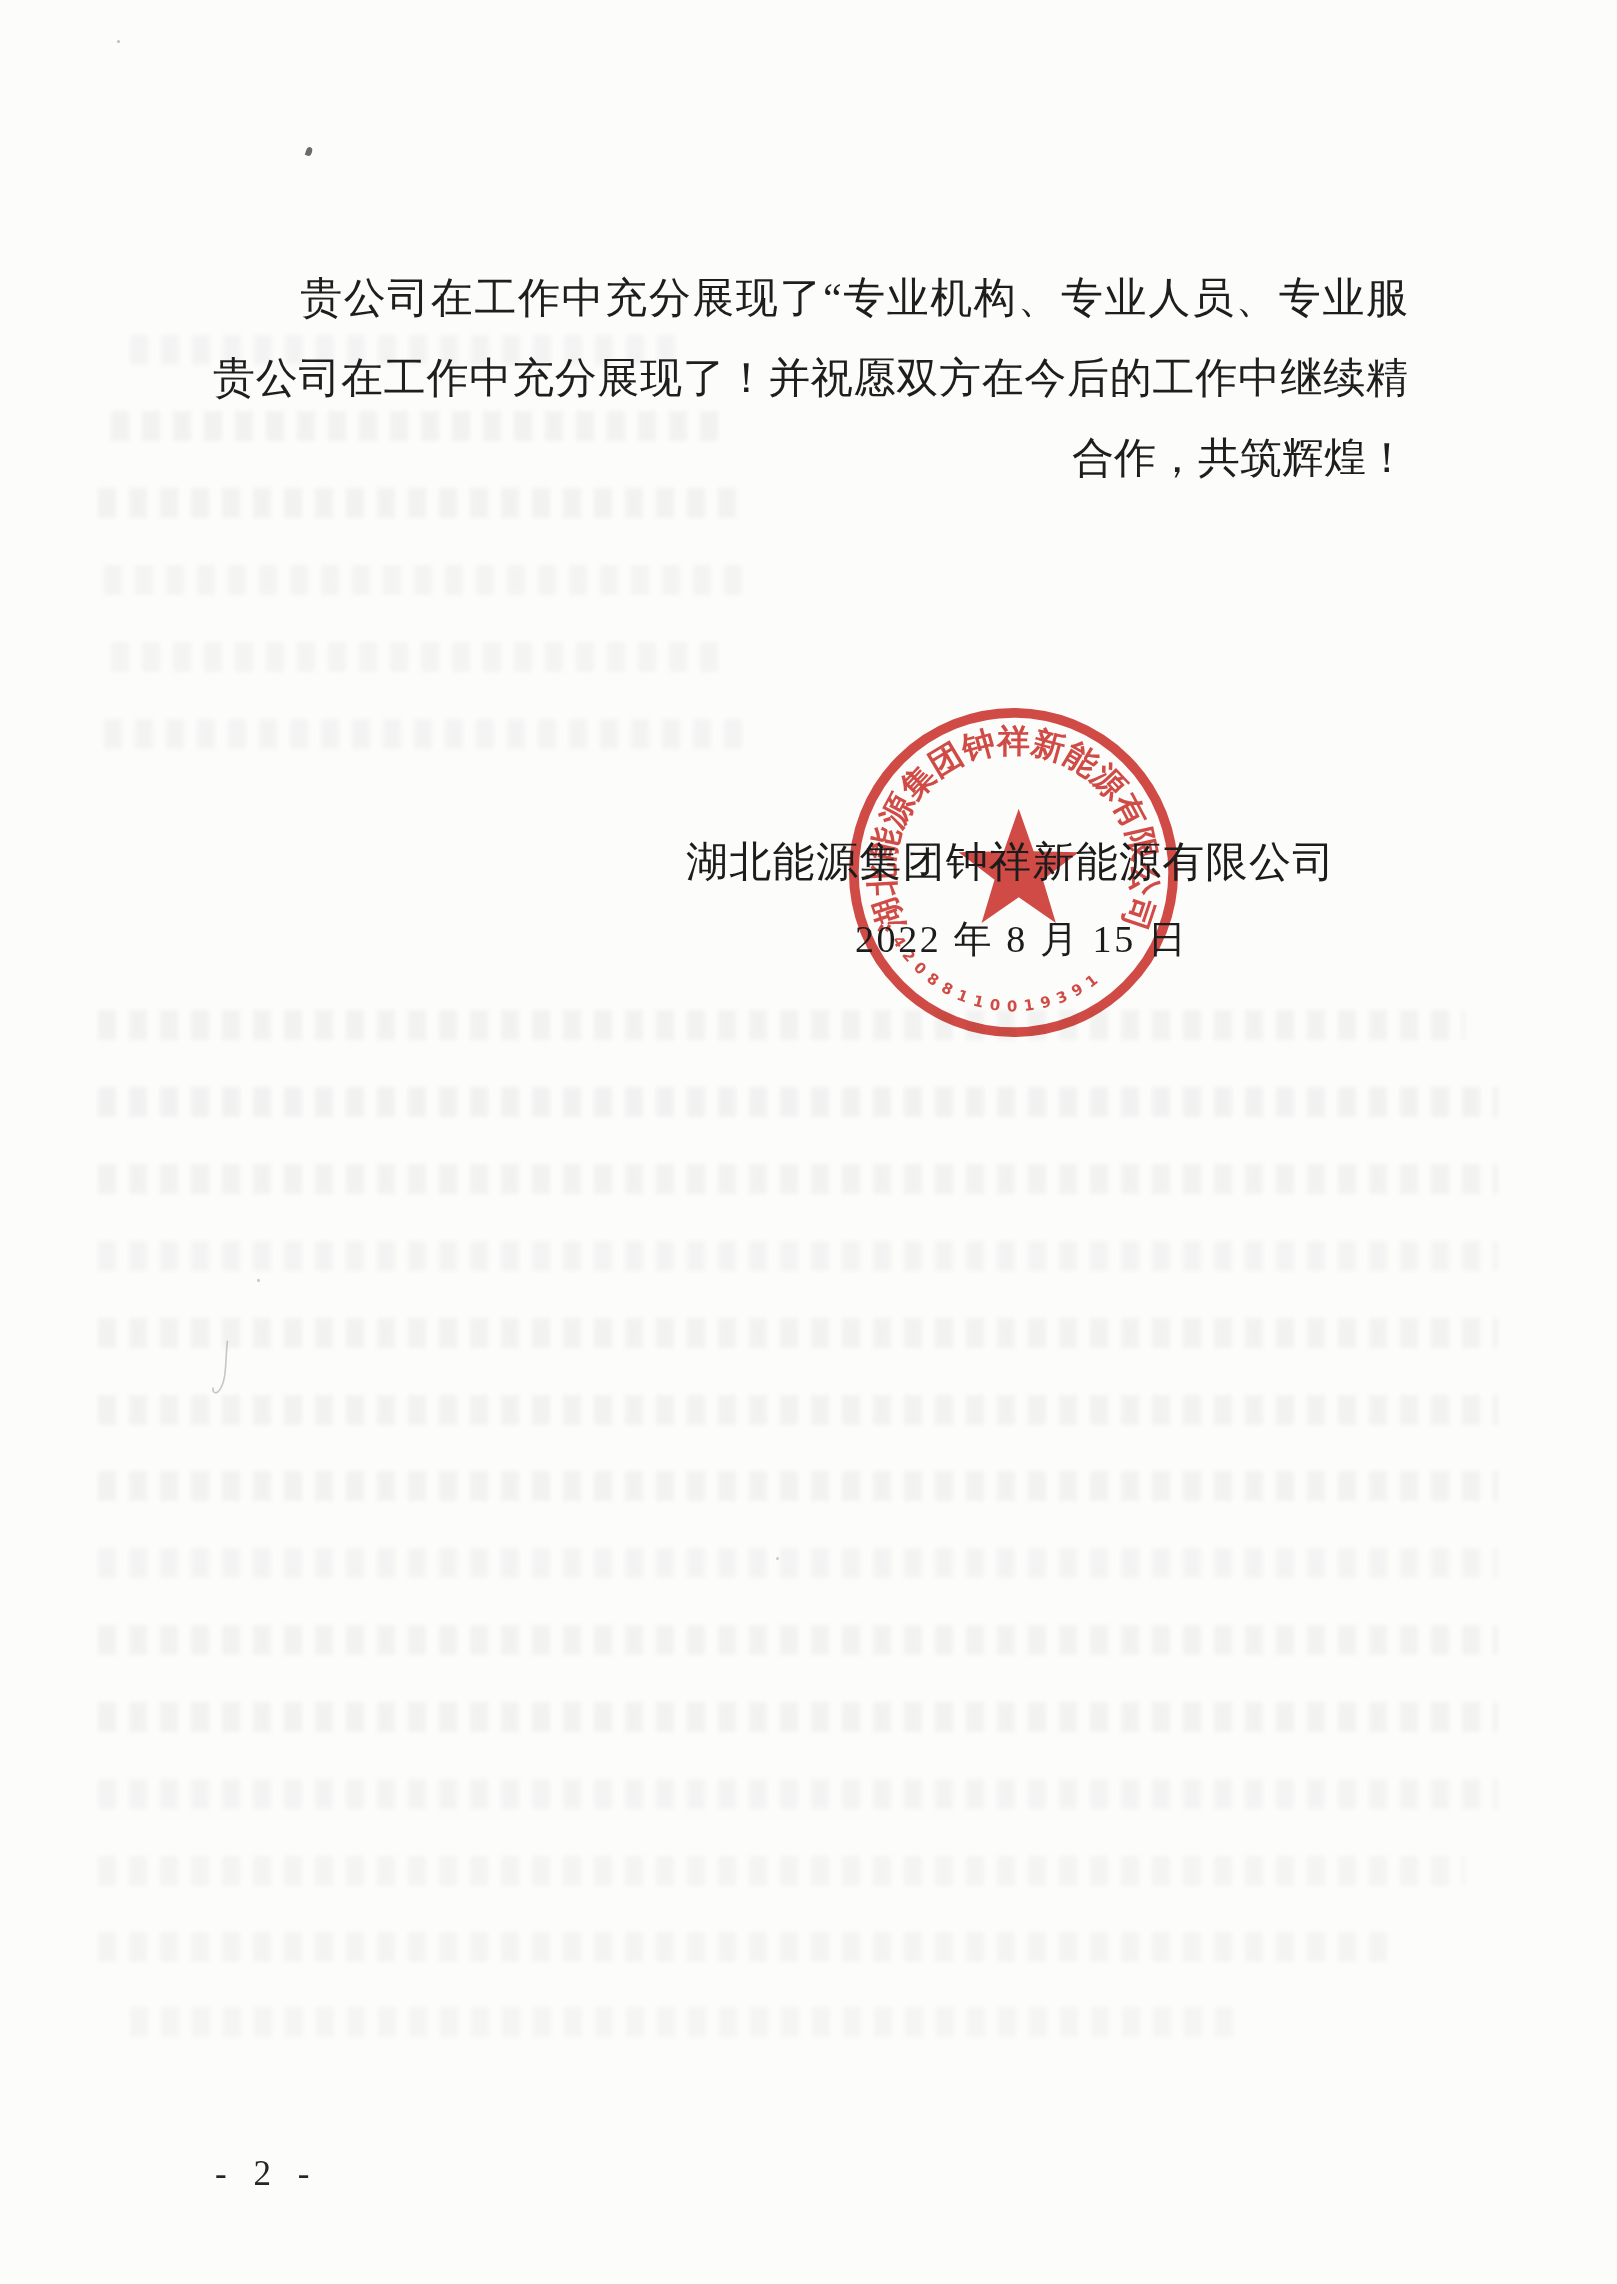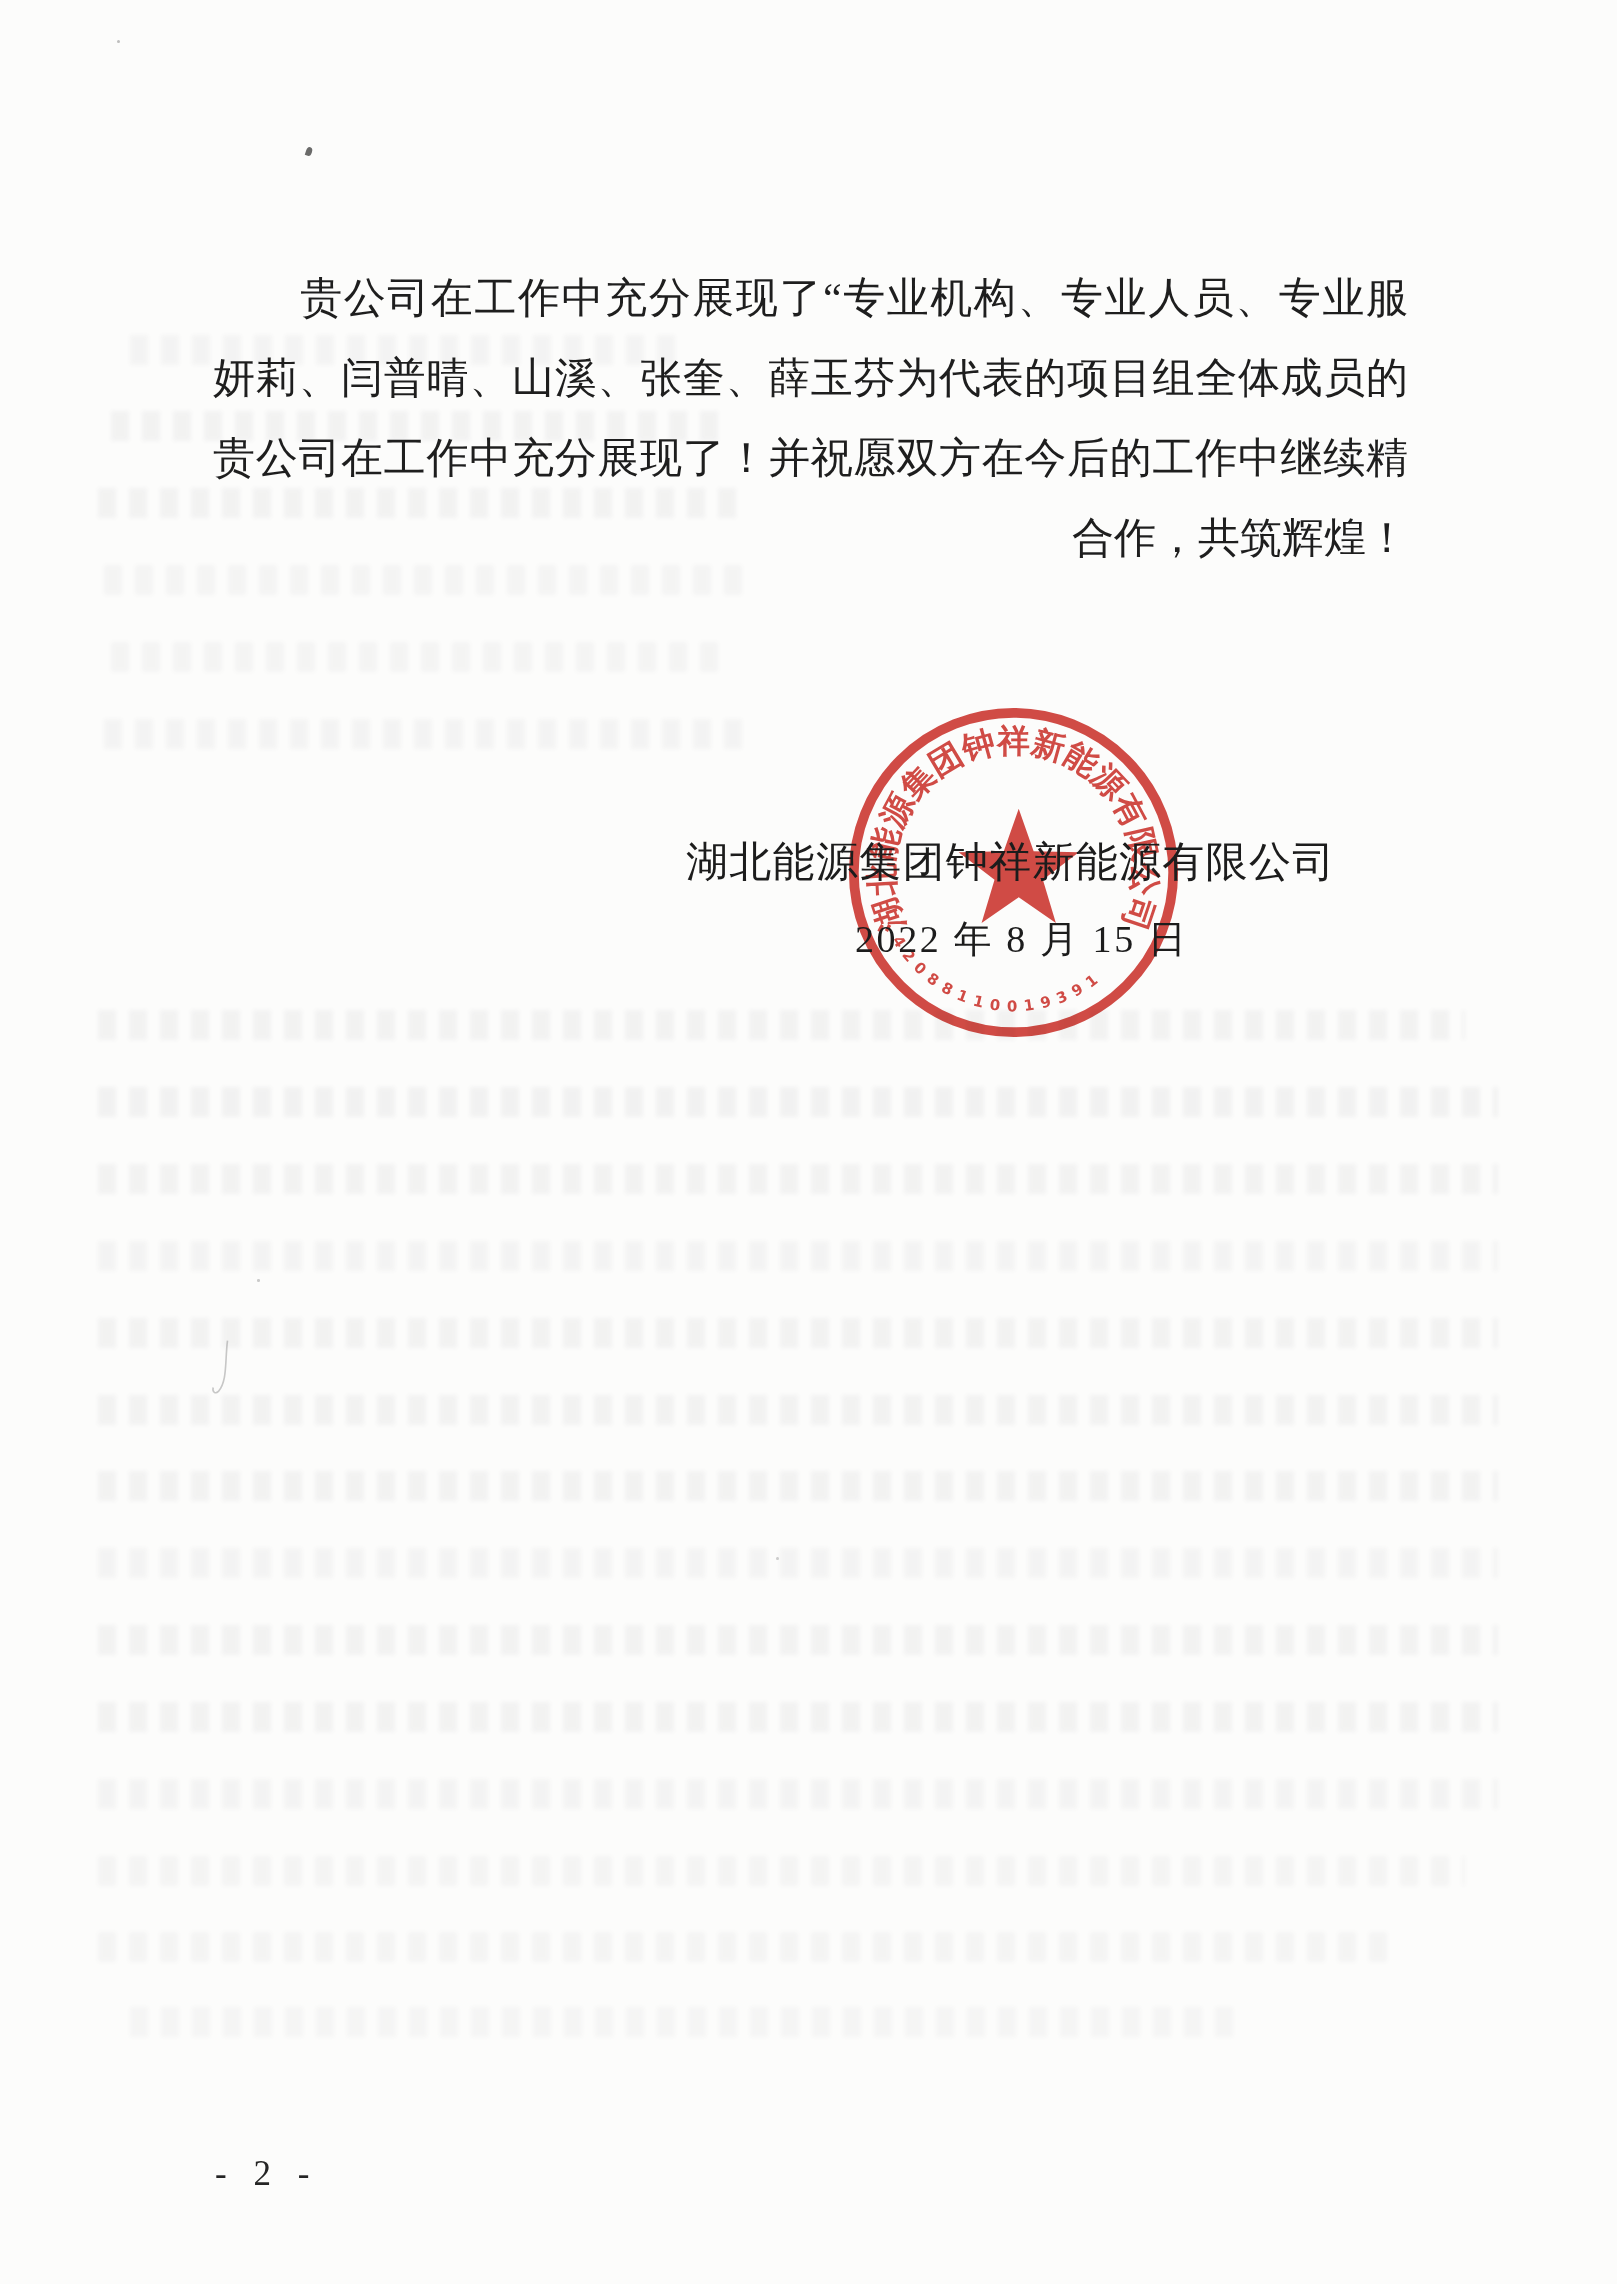--- a/index.html
+++ b/index.html
@@ -81,21 +81,20 @@
       <div class="ghost" style="top: 1625px; left: 98px; width: 1400px; opacity: 0.05;"></div>
       <div class="ghost" style="top: 1702px; left: 98px; width: 1400px; opacity: 0.05;"></div>
       <div class="ghost" style="top: 1779px; left: 98px; width: 1400px; opacity: 0.045;"></div>
       <div class="ghost" style="top: 1856px; left: 98px; width: 1367px; opacity: 0.04;"></div>
       <div class="ghost" style="top: 1932px; left: 98px; width: 1302px; opacity: 0.04;"></div>
       <div class="ghost" style="top: 2007px; left: 130px; width: 1107px; opacity: 0.035;"></div>
     </div>
 
   <div class="body-text">
     <div class="jline">　　贵公司在工作中充分展现了“专业机构、专业人员、专业服</div>
-    <div class="jline">妍莉、闫普晴、山溪、张奎、薛玉芬为代表的项目组全体成员的</div>
     <div class="jline">贵公司在工作中充分展现了！并祝愿双方在今后的工作中继续精诚</div>
     <div class="lline">合作，共筑辉煌！</div>
   </div>
 
   <svg class="seal" viewBox="0 0 560 560">
     <defs>
       <path id="arcTop" d="M 115.2 364.0 A 185 185 0 1 1 444.8 364.0" fill="none"></path>
       <path id="arcBottom" d="M 99.4 392.9 A 213 213 0 0 0 411.1 447.8" fill="none"></path>
     </defs>
     <circle cx="280" cy="280" r="245" fill="none" stroke-width="15" stroke="#ce3832"></circle>

